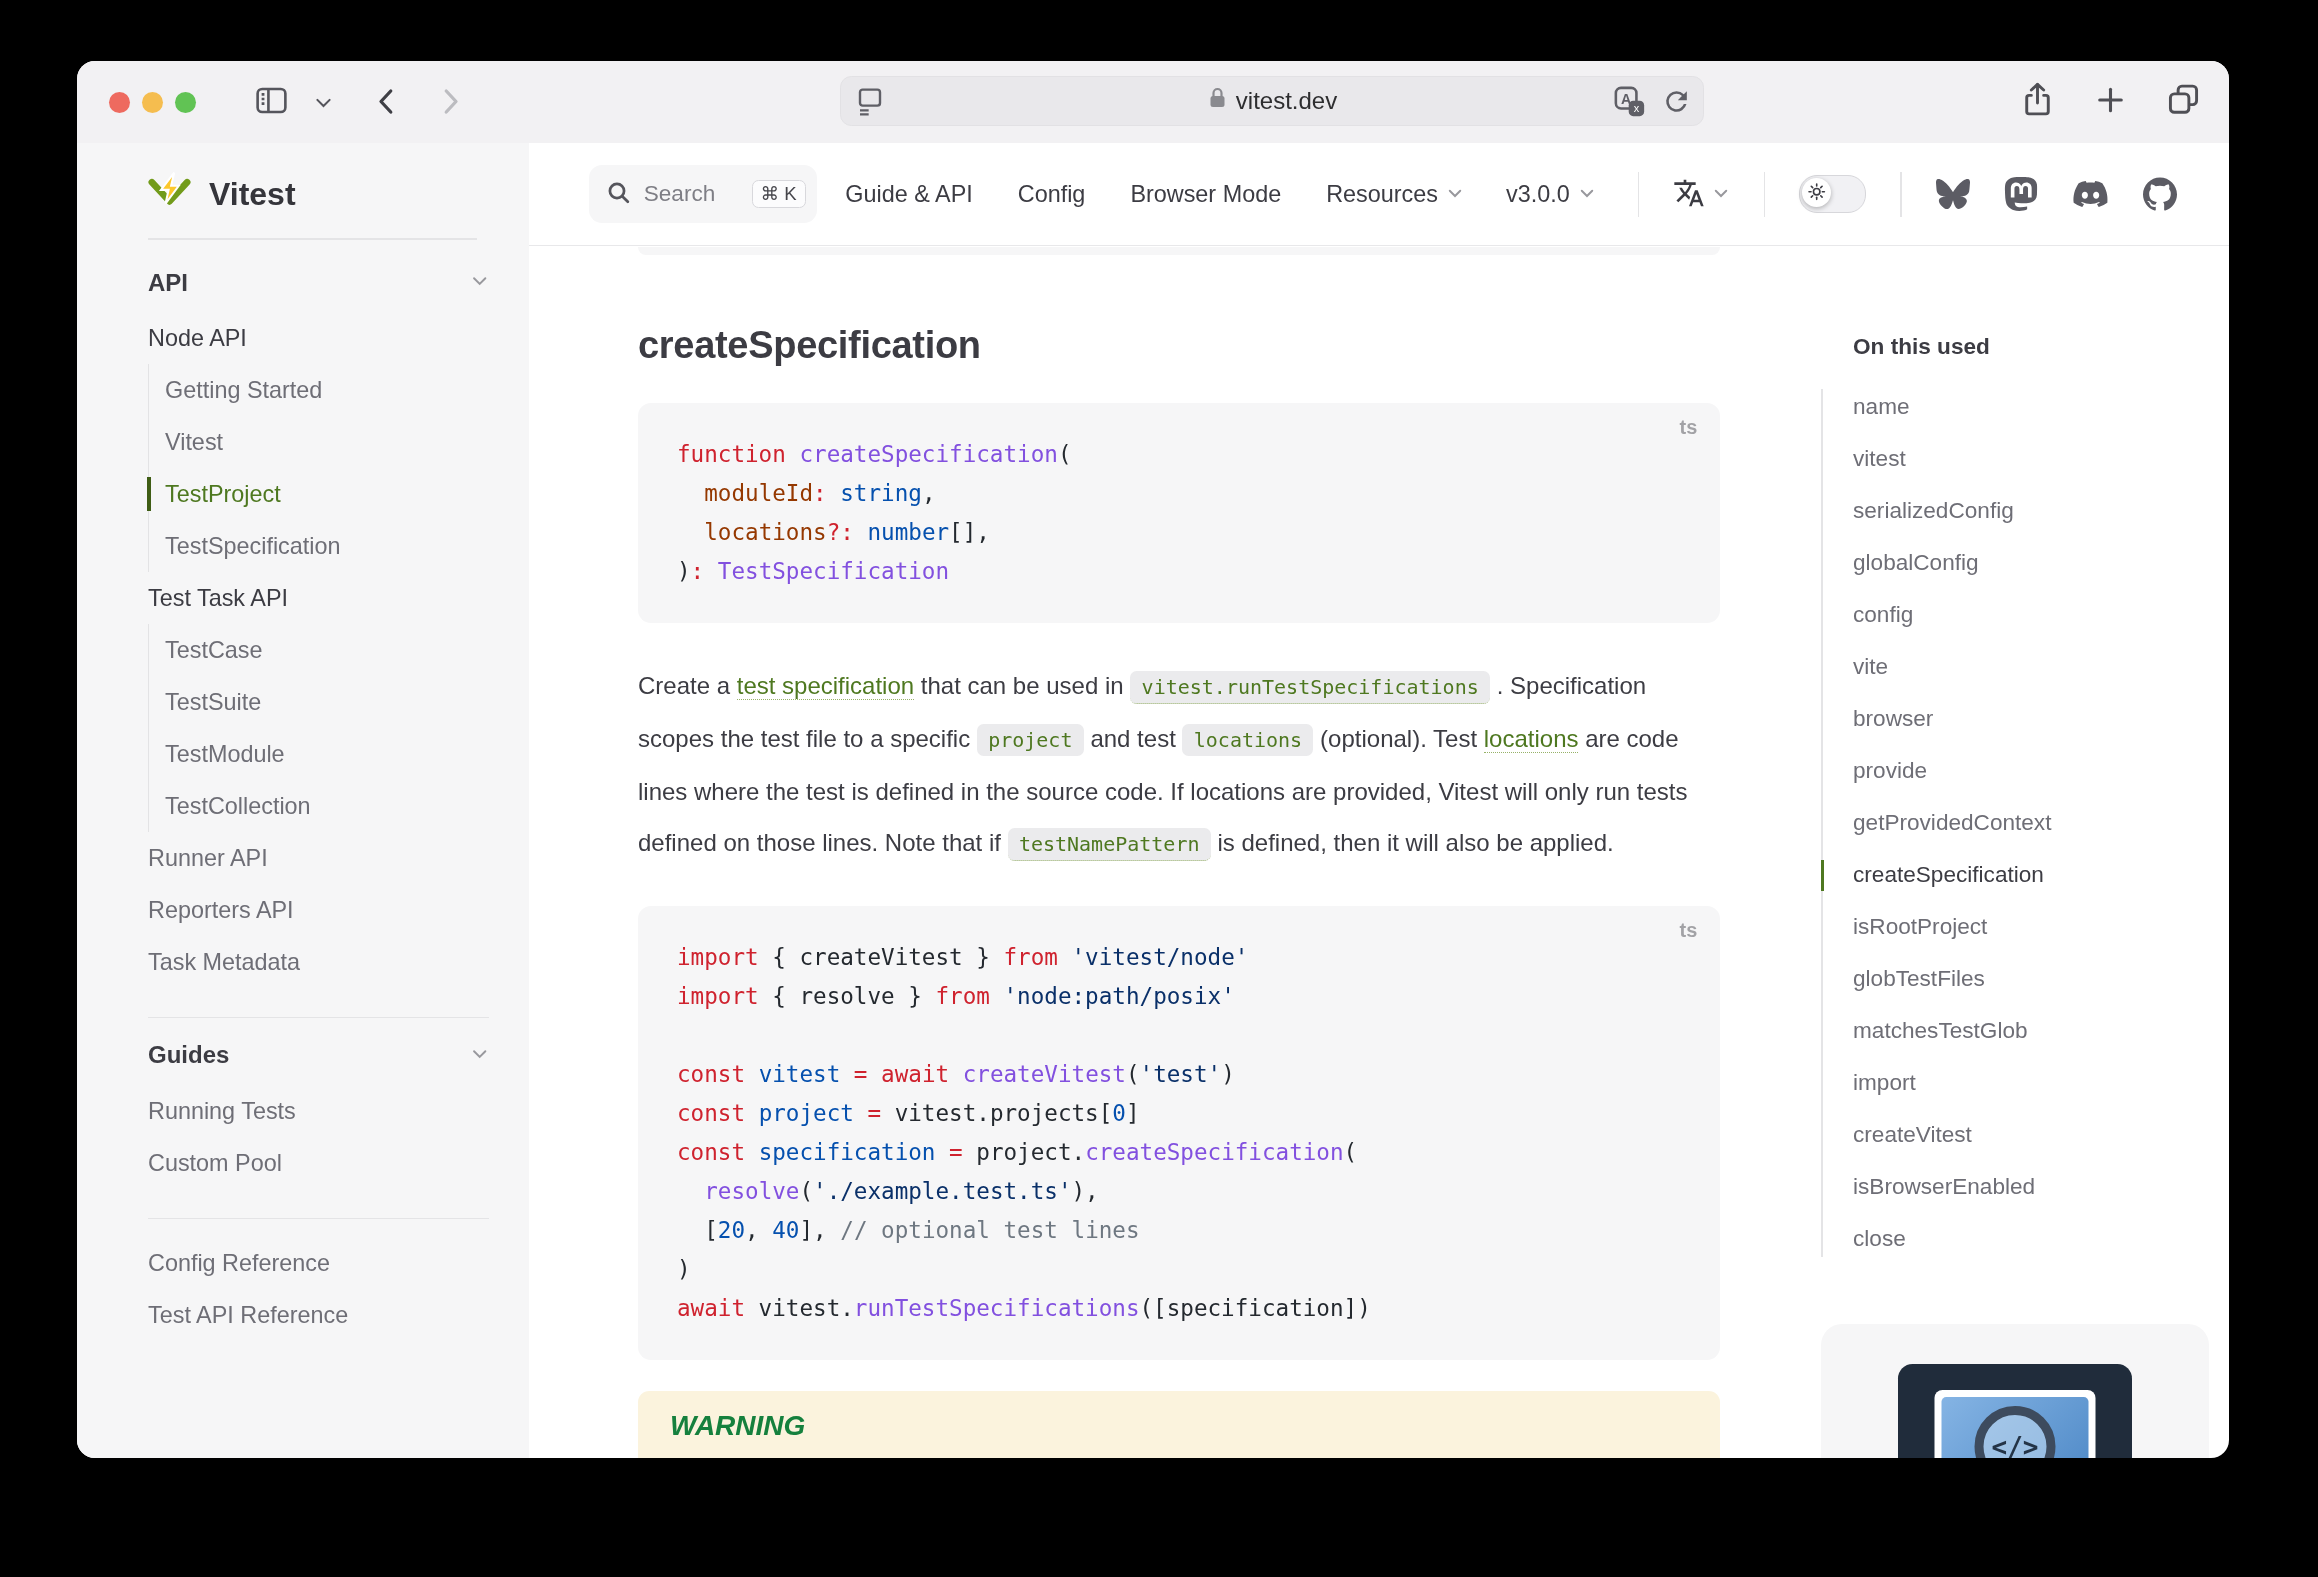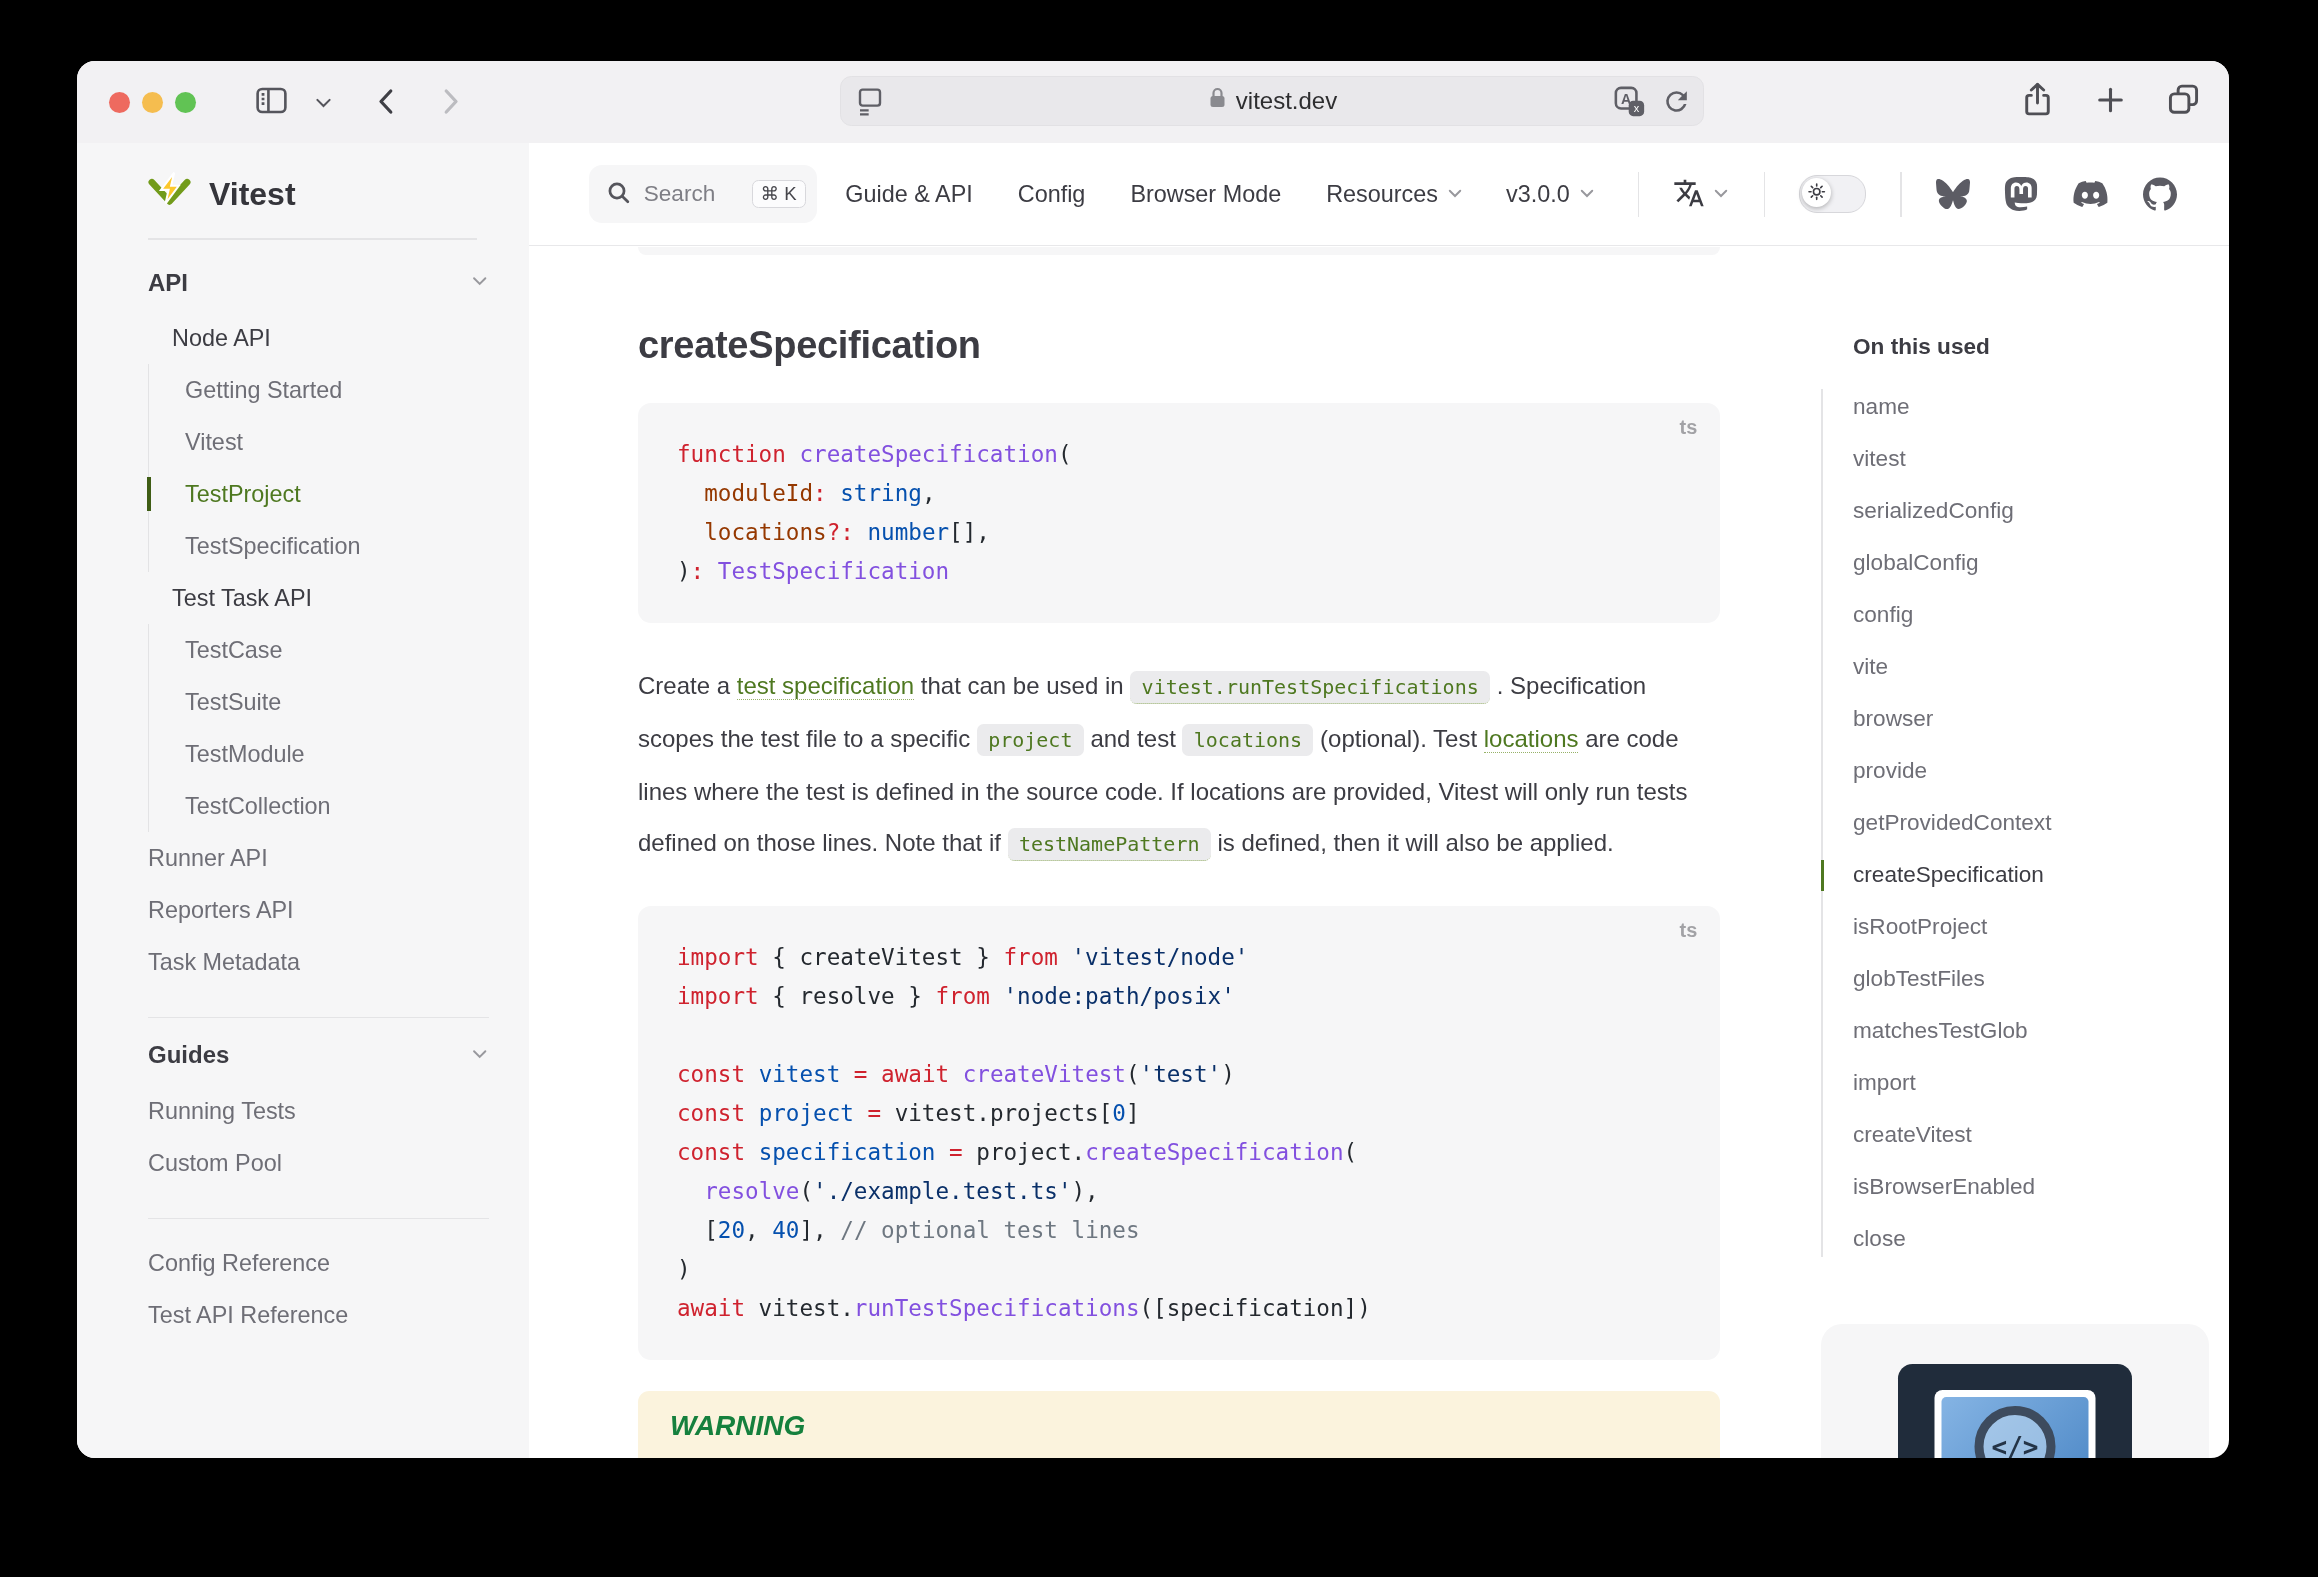--- a/index.html
+++ b/index.html
@@ -34,22 +34,22 @@
   
   .brand{position:absolute;left:69px;top:26px;display:flex;align-items:center;gap:16px;}
   .brand-name{font-size:32px;font-weight:600;color:#35353b;}
   .sb-topline{position:absolute;left:71px;right:52px;top:95px;height:1.6px;background:#e4e4e6;}
   .sb-nav{position:absolute;left:71px;right:40px;top:121px;}
   .sb-head{display:flex;align-items:center;justify-content:space-between;height:37px;margin-bottom:11.3px;cursor:pointer;}
   .sb-title{font-size:24px;font-weight:700;color:#3c3c43;}
   .sb-chev{color:#98989d}
   .sb-item{height:52px;line-height:52px;font-size:23.4px;color:#6e6e76;font-weight:500;cursor:pointer;
            white-space:nowrap;}
-  .sb-item.section{color:#3c3c43;margin-left:24px;}
-  .sb-item.lvl1{border-left:1.6px solid #e3e3e5;padding-left:36px;position:relative;}
+  .sb-item.section{color:#3c3c43;}
+  .sb-item.lvl1{border-left:1.6px solid #e3e3e5;padding-left:16px;position:relative;}
   .sb-item.active{color:#4e7820;}
   .sb-item.active::before{content:'';position:absolute;left:-1.6px;top:9px;width:4px;height:34px;background:#3f5d15;}
   .sb-group + .sb-group{border-top:1.6px solid #e4e4e6;margin-top:29px;padding-top:18px;}
 
   
   .search{width:228px;height:58px;border-radius:13px;background:#f6f6f7;display:flex;align-items:center;
           gap:11.3px;padding:0 11.3px 0 16px;box-sizing:border-box;cursor:pointer;}
   .search-label{font-size:22.6px;color:#7e7e85;flex:1;}
   .kbd{border:1.6px solid #d8d8dc;background:#fcfcfd;border-radius:6.5px;padding:2.4px 8px;font-size:18.6px;color:#46464c;}
   .nav-right{margin-left:auto;display:flex;align-items:center;gap:0;}

